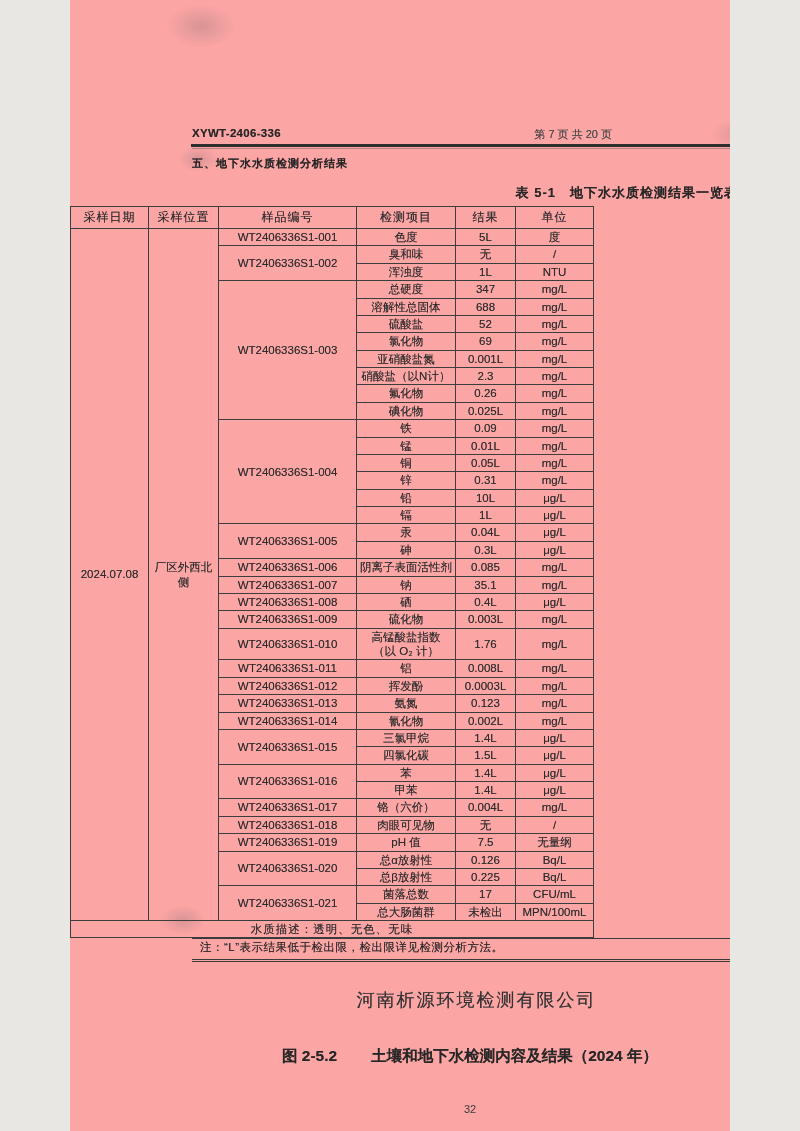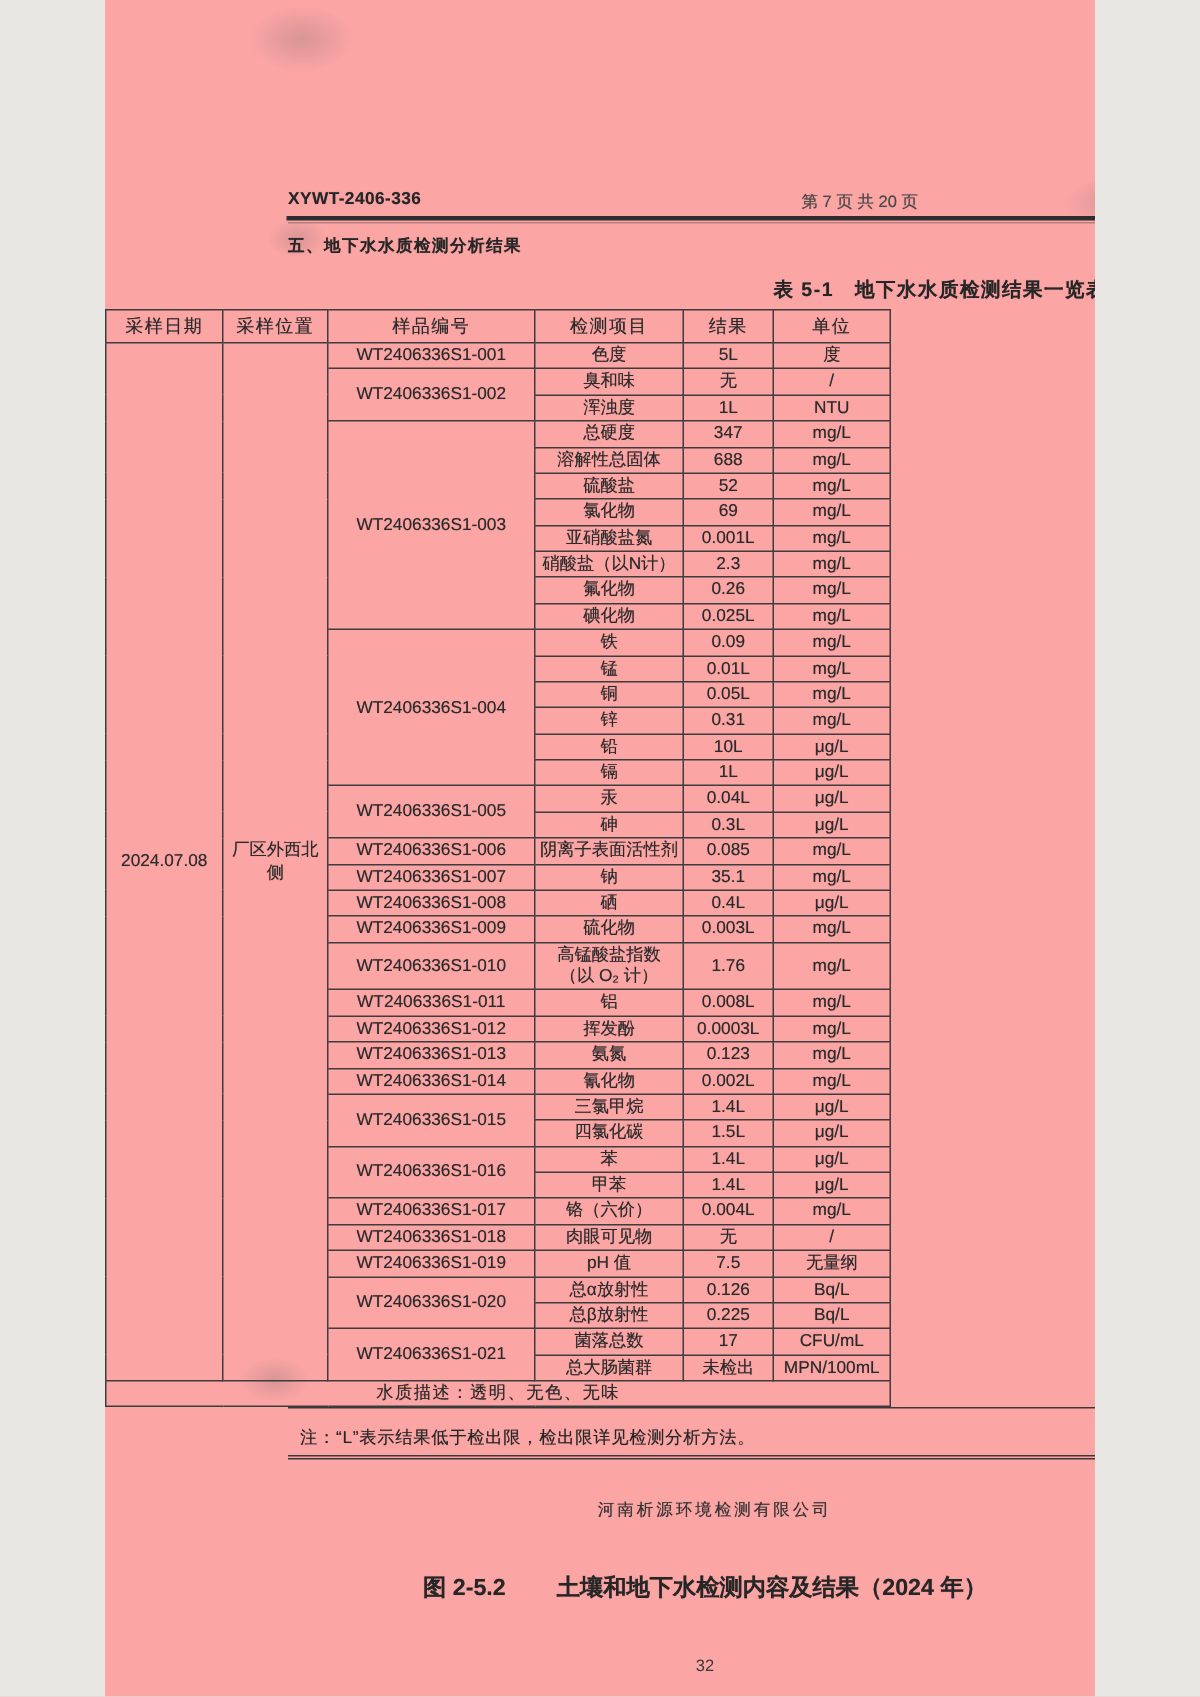--- a/index.html
+++ b/index.html
@@ -46,24 +46,24 @@
     overflow:hidden;
   }
   .results thead th{height:19px;font-size:12px;letter-spacing:1px;}
   .results .cell-item{white-space:pre-line;}
   .results .cell-desc{text-align:center;letter-spacing:1px;font-family:Liberation Serif, serif;}
 
   .note-row{
     margin-left:122px;width:553px;
     border-top:1.5px solid #3a3a3a;
     border-bottom:3px double #3a3a3a;
-    font-size:11.5px;padding:12px 0 4px 8px;letter-spacing:.5px;
+    font-size:11.5px;padding:1px 0 4px 8px;letter-spacing:.5px;
   }
 
-  .company{width:523px;margin:26px 0 0 145px;text-align:center;font-size:11px;letter-spacing:2px;color:#333;}
+  .company{width:523px;margin:26px 0 0 145px;text-align:center;font-size:18px;letter-spacing:2px;color:#333;}
 
   .figure-caption{width:800px;margin-top:34px;text-align:center;font-size:15.5px;font-weight:700;}
   .figure-caption .fig-label{margin-right:34px;}
 
   .page-number{width:800px;margin-top:36px;text-align:center;font-size:11px;color:#3a3a3a;}
 </style>
 </head>
 <body>
 
 <div class="page">

